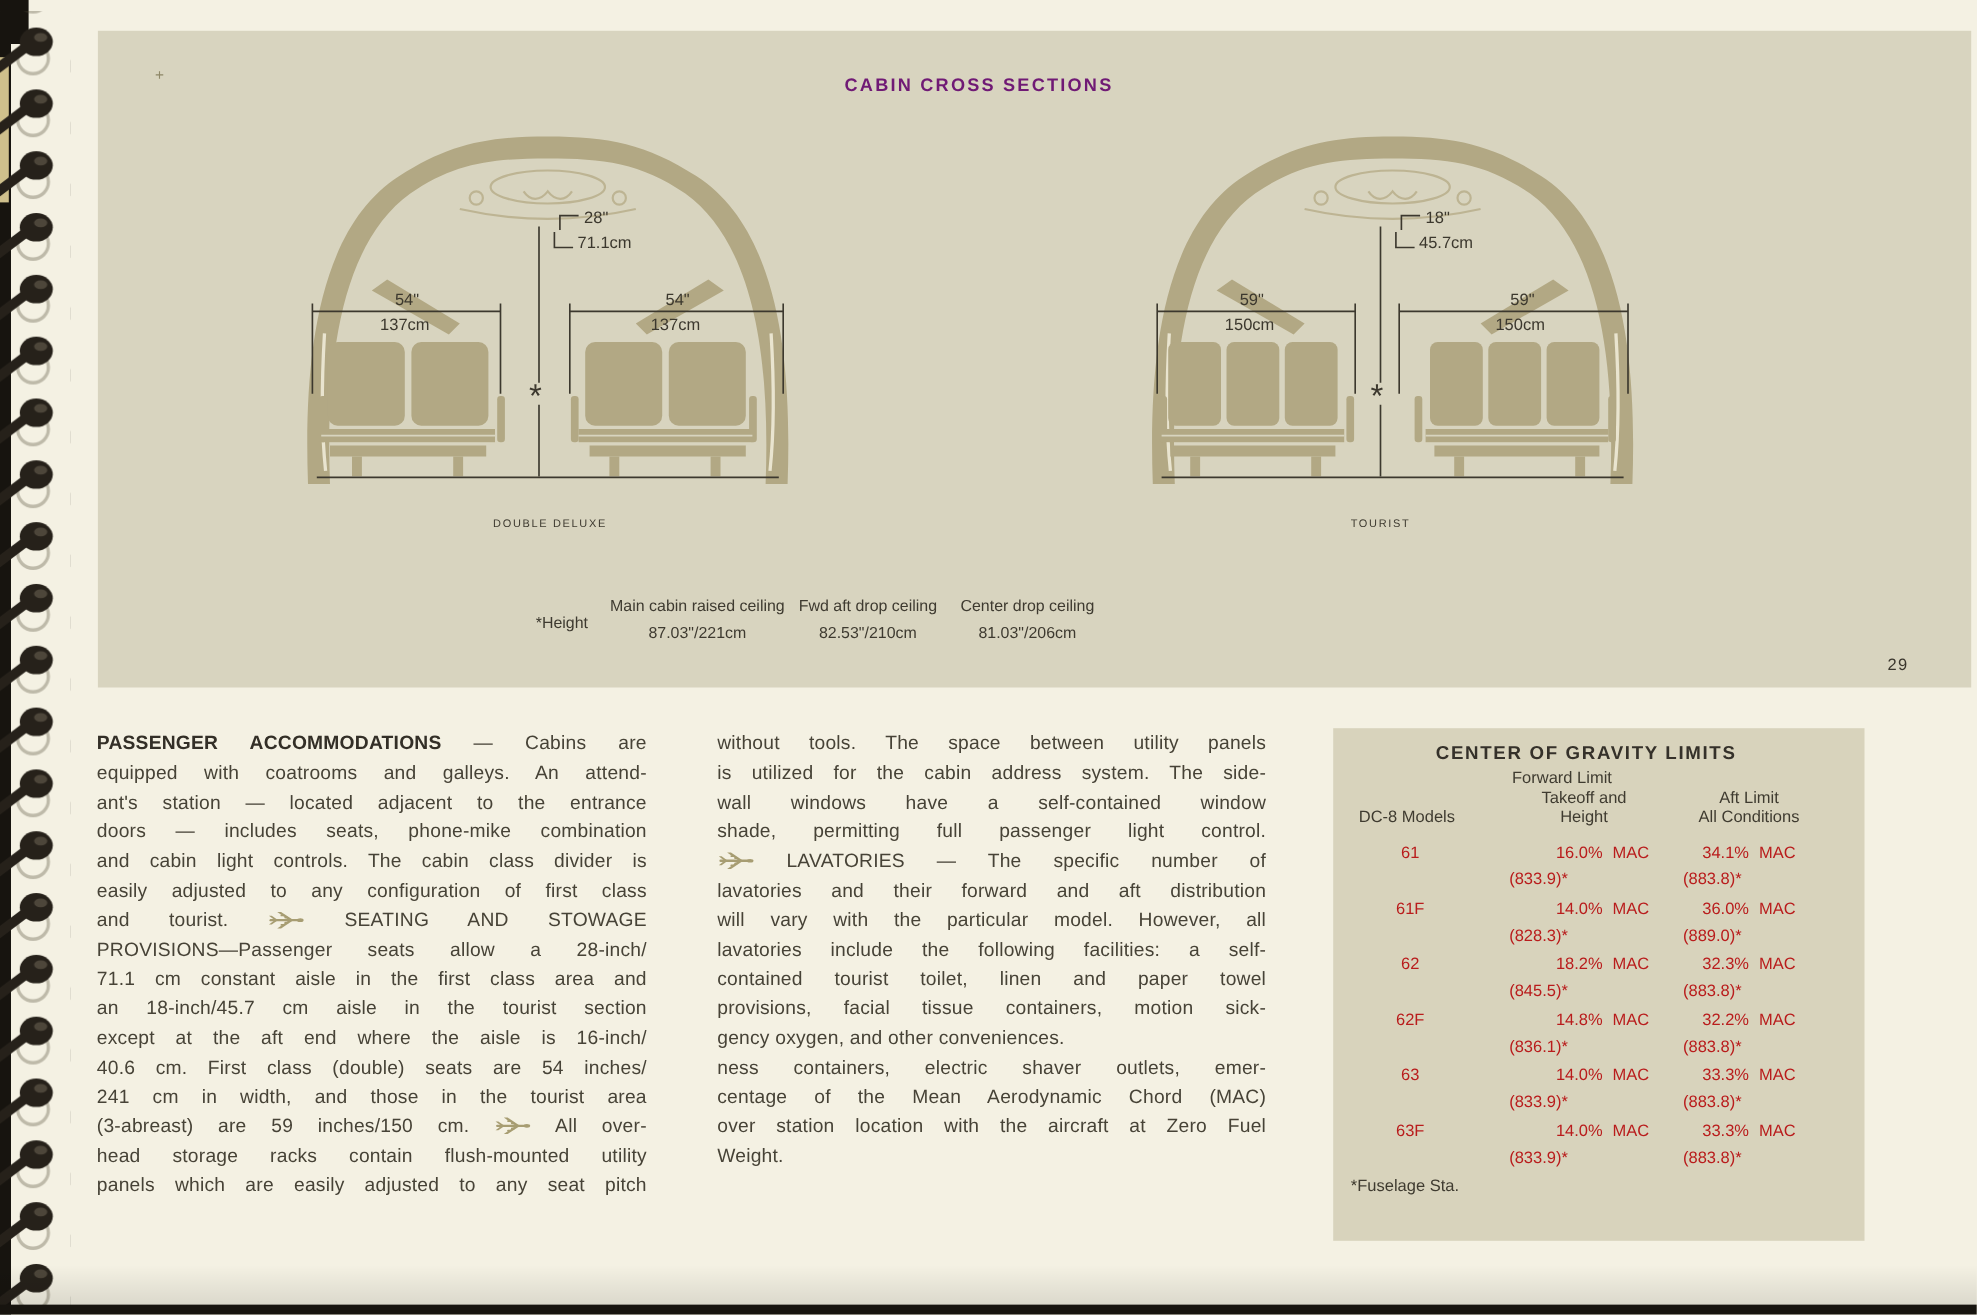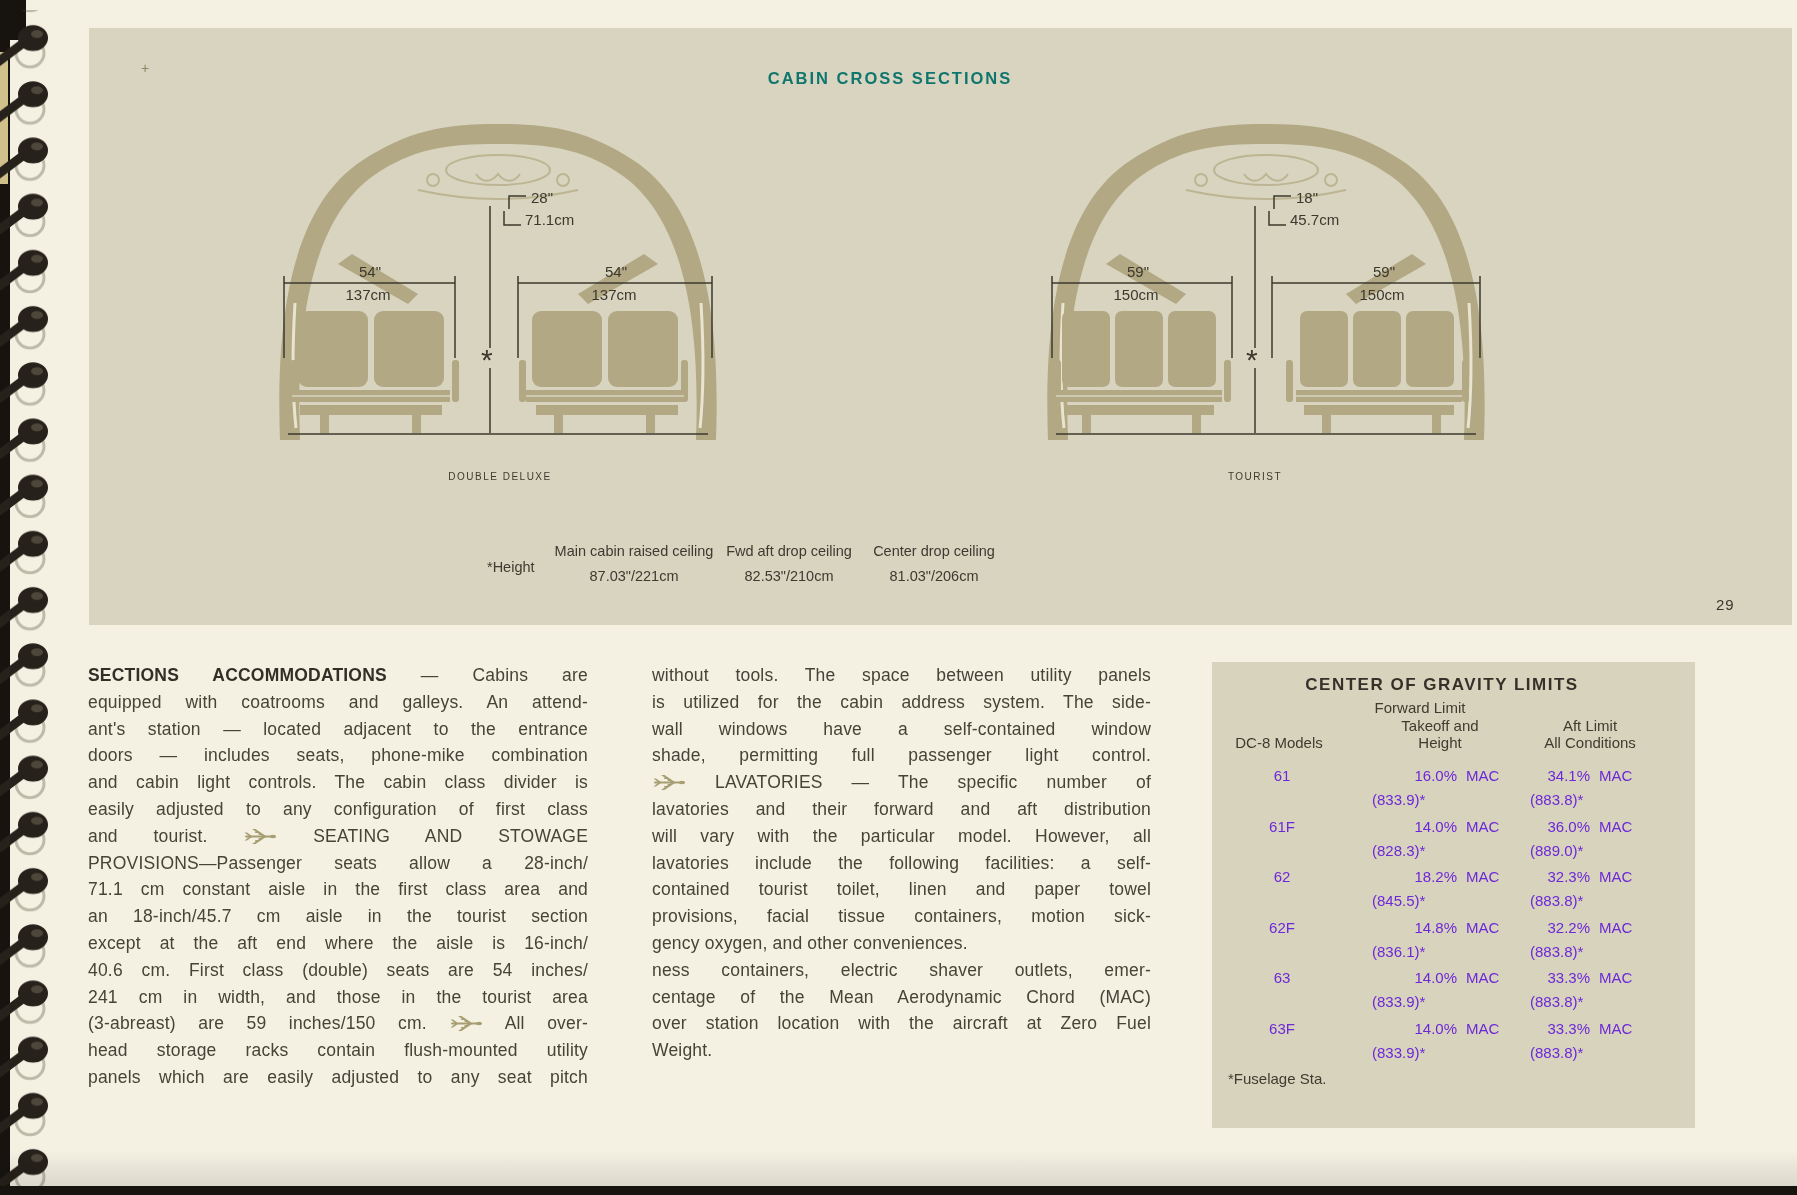--- a/index.html
+++ b/index.html
@@ -13,42 +13,42 @@
   .panel-top{left:89px;top:28px;width:1703px;height:597px;background:#d8d4bf;}
   .edge-left{left:0;top:0;width:10px;height:1195px;background:#17140f;}
   .edge-corner{left:0;top:0;width:26px;height:40px;background:#17140f;}
   .edge-yellow{left:0;top:52px;width:8px;height:132px;background:#cfc08c;}
   .edge-bottom{left:0;top:1186px;width:1797px;height:9px;background:#17140f;}
   .edge-shade{left:0;top:1150px;width:1797px;height:36px;background:linear-gradient(rgba(0,0,0,0),rgba(0,0,0,0.10));}
   .binding-svg{left:0;top:10px;}
   
   .corner-mark{left:141px;top:60px;font-size:14px;color:#8f8868;}
   .fig-title{left:740px;top:69px;width:300px;text-align:center;font-size:16.5px;font-weight:bold;
-    letter-spacing:2px;color:#0f766e;}
+    letter-spacing:2px;color:#701a75;}
   .xsec{position:absolute;}
   .diag-label{top:471px;width:220px;text-align:center;font-size:10px;letter-spacing:1.5px;color:#3e3a30;}
   .cap{position:absolute;width:178px;text-align:center;font-size:14.5px;color:#3e3a30;}
   .cap .cl{margin-bottom:9px;}
   .height-note{left:487px;top:559px;font-size:14.5px;color:#3e3a30;}
   .page-number{left:1716px;top:596px;font-size:15px;color:#3a362d;letter-spacing:1px;}
   
   .col{position:absolute;top:662px;color:#474337;font-size:17.5px;letter-spacing:0.2px;}
   .col-1{left:88px;width:500px;}
   .col-2{left:652px;width:499px;}
   .tline{height:26.8px;line-height:26.8px;text-align:justify;text-align-last:justify;overflow:hidden;}
   .tline.flush{text-align-last:left;}
   .lead{font-weight:bold;color:#332f27;}
   .plane{display:inline-block;vertical-align:-3px;}
   
   .cog-bg{left:1212px;top:662px;width:483px;height:466px;background:#d8d3bc;}
   .cog-title{left:1222px;top:675px;width:440px;text-align:center;font-size:17px;font-weight:bold;
     letter-spacing:1.5px;color:#35312a;}
   .cog-h{position:absolute;font-size:15px;color:#3f3b30;width:160px;text-align:center;}
   .cog-rows{left:1212px;top:662px;width:483px;height:466px;}
-  .cog-row{position:absolute;left:10px;display:flex;font-size:15px;color:#6d28d9;}
+  .cog-row{position:absolute;left:10px;display:flex;font-size:15px;color:#b91c1c;}
   .c-model{width:120px;text-align:center;}
   .c-cell .v1{display:flex;}
   .c-fwd{width:165px;}
   .c-fwd .num{width:115px;text-align:right;}
   .c-aft .num{width:83px;text-align:right;}
   .c-cell .mac{margin-left:9px;}
   .c-fwd .v2{padding-left:30px;margin-top:7px;}
   .c-aft .v2{padding-left:23px;margin-top:7px;}
   .cog-footnote{left:1228px;top:1070px;font-size:15px;color:#3f3b30;}
   svg text{font-family:"Liberation Sans", sans-serif;}
@@ -195,21 +195,21 @@
   <div class="cl">Fwd aft drop ceiling</div>
   <div class="cv">82.53"/210cm</div>
 </div>
 <div class="cap" style="left:845px;top:543px">
   <div class="cl">Center drop ceiling</div>
   <div class="cv">81.03"/206cm</div>
 </div>
 <div class="abs page-number">29</div>
 
 <div class="col col-1">
-    <div class="tline"><span class="lead">SECTIONS ACCOMMODATIONS</span> <span>— Cabins are</span></div>
+    <div class="tline"><span class="lead">PASSENGER ACCOMMODATIONS</span> <span>— Cabins are</span></div>
     <div class="tline"><span>equipped with coatrooms and galleys. An attend-</span></div>
     <div class="tline"><span>ant's station — located adjacent to the entrance</span></div>
     <div class="tline"><span>doors — includes seats, phone-mike combination</span></div>
     <div class="tline"><span>and cabin light controls. The cabin class divider is</span></div>
     <div class="tline"><span>easily adjusted to any configuration of first class</span></div>
     <div class="tline"><span>and tourist.</span> <svg class="plane" width="34" height="17" viewBox="0 0 34 17">
     <g fill="#a79d72">
       <polygon points="19,8 9,1 12.5,1 23,8"></polygon>
       <polygon points="19,9 9,16 12.5,16 23,9"></polygon>
       <polygon points="6,8 1.5,4.5 4,4.5 9,8"></polygon>

